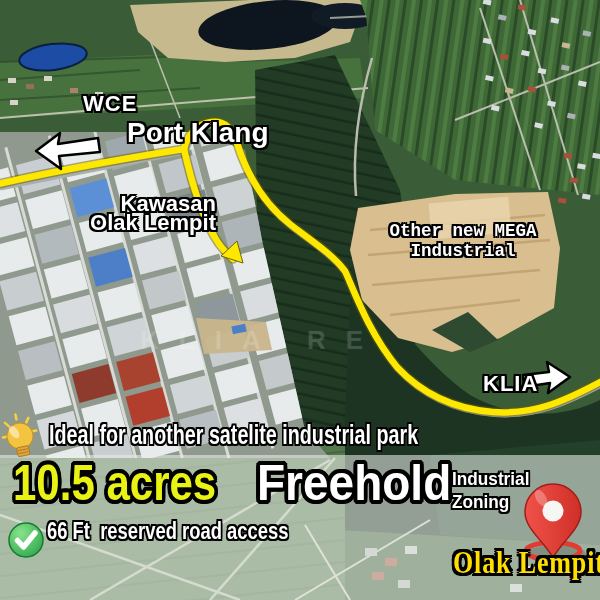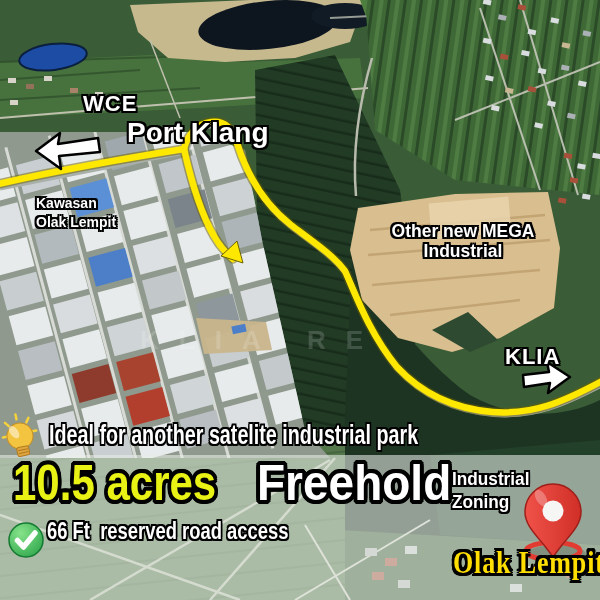--- a/index.html
+++ b/index.html
@@ -13,23 +13,23 @@
   .ol3{text-shadow:-3px -3px 0 #000,3px -3px 0 #000,-3px 3px 0 #000,3px 3px 0 #000,
        -3px 0 0 #000,3px 0 0 #000,0 -3px 0 #000,0 3px 0 #000,-2px -3px 0 #000,
        2px -3px 0 #000,-3px -2px 0 #000,3px -2px 0 #000,-2px 3px 0 #000,
        2px 3px 0 #000,-3px 2px 0 #000,3px 2px 0 #000;}
   .ol4{text-shadow:-4px 0 0 #000,4px 0 0 #000,0 -4px 0 #000,0 4px 0 #000,
        -3px -3px 0 #000,3px -3px 0 #000,-3px 3px 0 #000,3px 3px 0 #000,
        -4px -2px 0 #000,4px -2px 0 #000,-4px 2px 0 #000,4px 2px 0 #000,
        -2px -4px 0 #000,2px -4px 0 #000,-2px 4px 0 #000,2px 4px 0 #000;}
   .wce{left:83px;top:92px;font-size:22px;letter-spacing:1px;}
   .portklang{left:82px;top:118px;font-size:28px;margin-left:45px;}
-  .kawasan{left:36px;top:194px;width:180px;text-align:left;font-size:14px;line-height:19px;}
-  .mega{left:358px;top:221px;width:210px;text-align:center;font-size:17.5px;line-height:20px;}
-  .klia{left:483px;top:345px;font-size:22px;letter-spacing:1px;margin-left:22px;}
+  .kawasan{left:36px;top:194px;width:180px;text-align:right;font-size:22px;line-height:19px;}
+  .mega{left:358px;top:221px;width:210px;text-align:center;font-size:17.5px;line-height:20px;font-family:Liberation Mono, monospace;}
+  .klia{left:483px;top:372px;font-size:22px;letter-spacing:1px;}
   .tagline{left:49px;top:421px;font-size:27px;transform:scaleX(.73);}
   .area{left:13px;top:456px;font-size:50px;color:#e9f215;transform:scaleX(.84);}
   .tenure{left:257px;top:456px;font-size:50px;transform:scaleX(.92);}
   .zoning{left:452px;top:467px;font-size:18.5px;line-height:23px;transform:scaleX(.93);}
   .access{left:47px;top:519px;font-size:23px;transform:scaleX(.8);white-space:pre;}
   .location{left:453px;top:546px;font-size:31px;font-family:"Liberation Serif",serif;
             color:#ffde00;transform:scaleX(.84);letter-spacing:1px;}
   .watermark{left:140px;top:326px;font-size:26px;letter-spacing:20px;
              color:rgba(255,255,255,.16);font-weight:bold;}
 </style>

